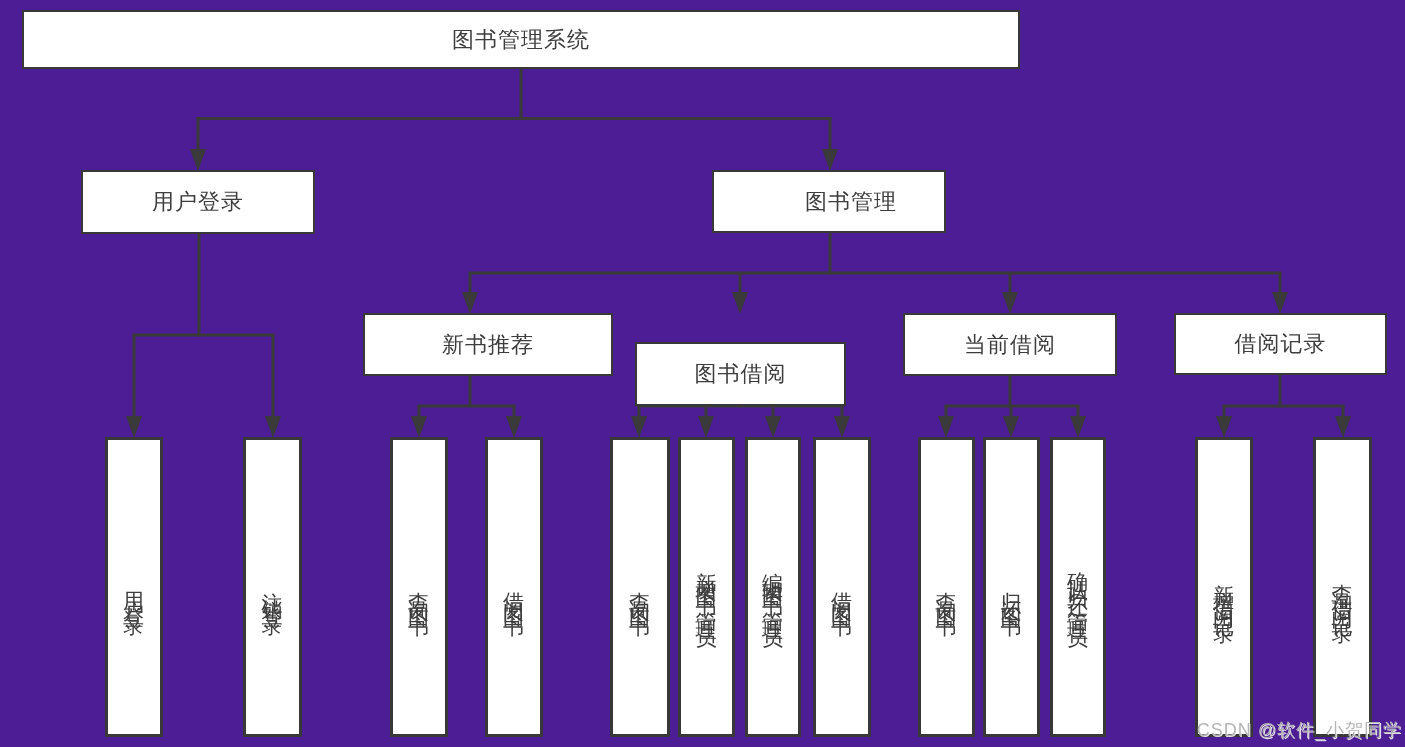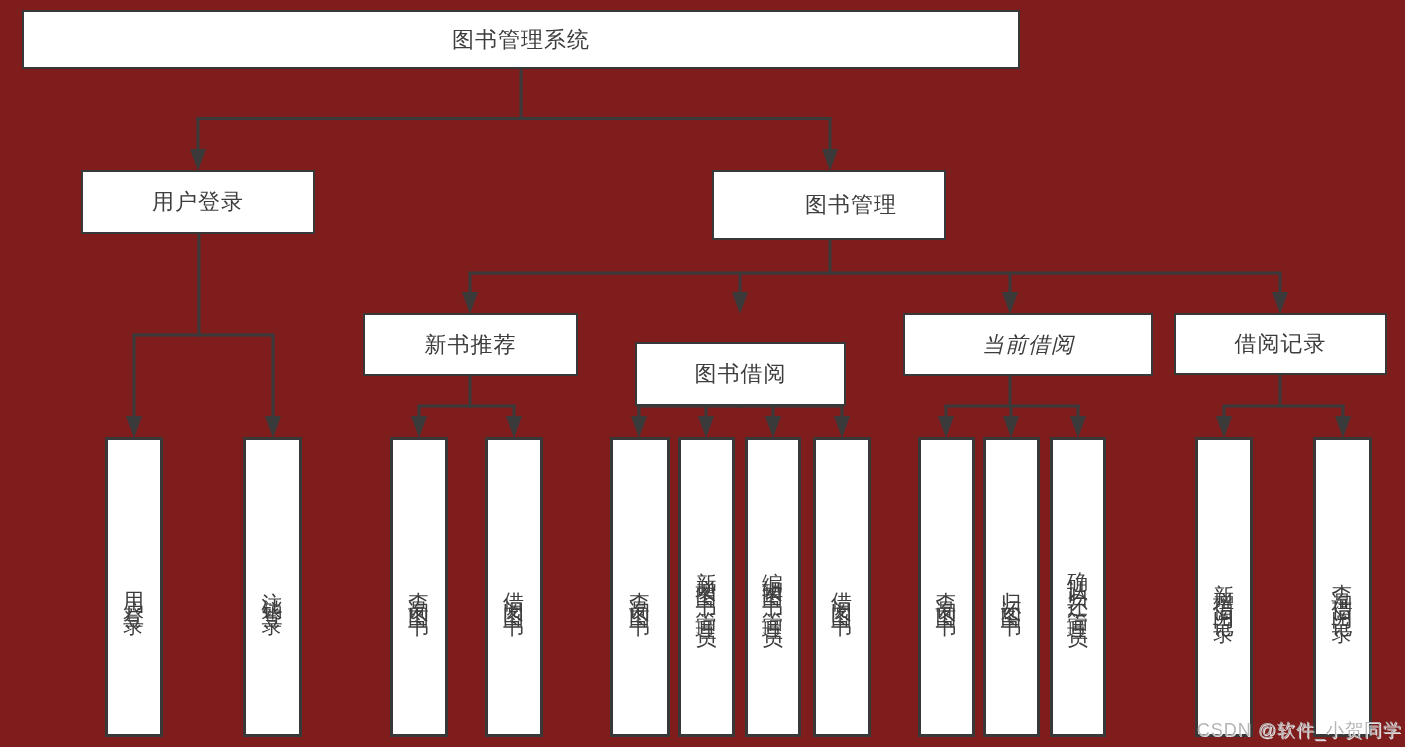--- a/index.html
+++ b/index.html
@@ -5,21 +5,21 @@
   html, body {
     margin: 0;
     padding: 0;
     background: #ffffff;
     font-family: "Liberation Sans", "DejaVu Sans", sans-serif;
   }
   #canvas {
     position: relative;
     width: 1405px;
     height: 747px;
-    background: #7f1d1d;
+    background: #4c1d95;
     overflow: hidden;
   }
   #connectors {
     position: absolute;
     left: 0;
     top: 0;
     width: 1405px;
     height: 747px;
   }
   .box {
@@ -130,31 +130,31 @@
     </g>
   </svg>
 
   <div class="box hbox" style="left:22px; top:10px; width:998px; height:59px;">
     <span>图书管理系统</span>
   </div>
 
   <div class="box hbox" style="left:81px; top:170px; width:234px; height:64px;">
     <span>用户登录</span>
   </div>
-  <div class="box hbox" style="left:712px; top:170px; width:234px; height:70px;padding-left:44px;">
+  <div class="box hbox" style="left:712px; top:170px; width:234px; height:63px;padding-left:44px;">
     <span>图书管理</span>
   </div>
 
-  <div class="box hbox" style="left:363px; top:313px; width:215px; height:63px;">
+  <div class="box hbox" style="left:363px; top:313px; width:250px; height:63px;">
     <span>新书推荐</span>
   </div>
   <div class="box hbox" style="left:635px; top:313px; width:211px; height:64px;margin-top:29px;">
     <span>图书借阅</span>
   </div>
-  <div class="box hbox" style="left:903px; top:313px; width:250px; height:63px;font-style:italic;">
+  <div class="box hbox" style="left:903px; top:313px; width:214px; height:63px;">
     <span>当前借阅</span>
   </div>
   <div class="box hbox" style="left:1174px; top:313px; width:213px; height:62px;">
     <span>借阅记录</span>
   </div>
 
   <div class="box vbox" style="left:105px; top:437px; width:58px; height:300px;">
     <span class="vlabel">用户登录</span>
   </div>
   <div class="box vbox" style="left:243px; top:437px; width:59px; height:300px;">

